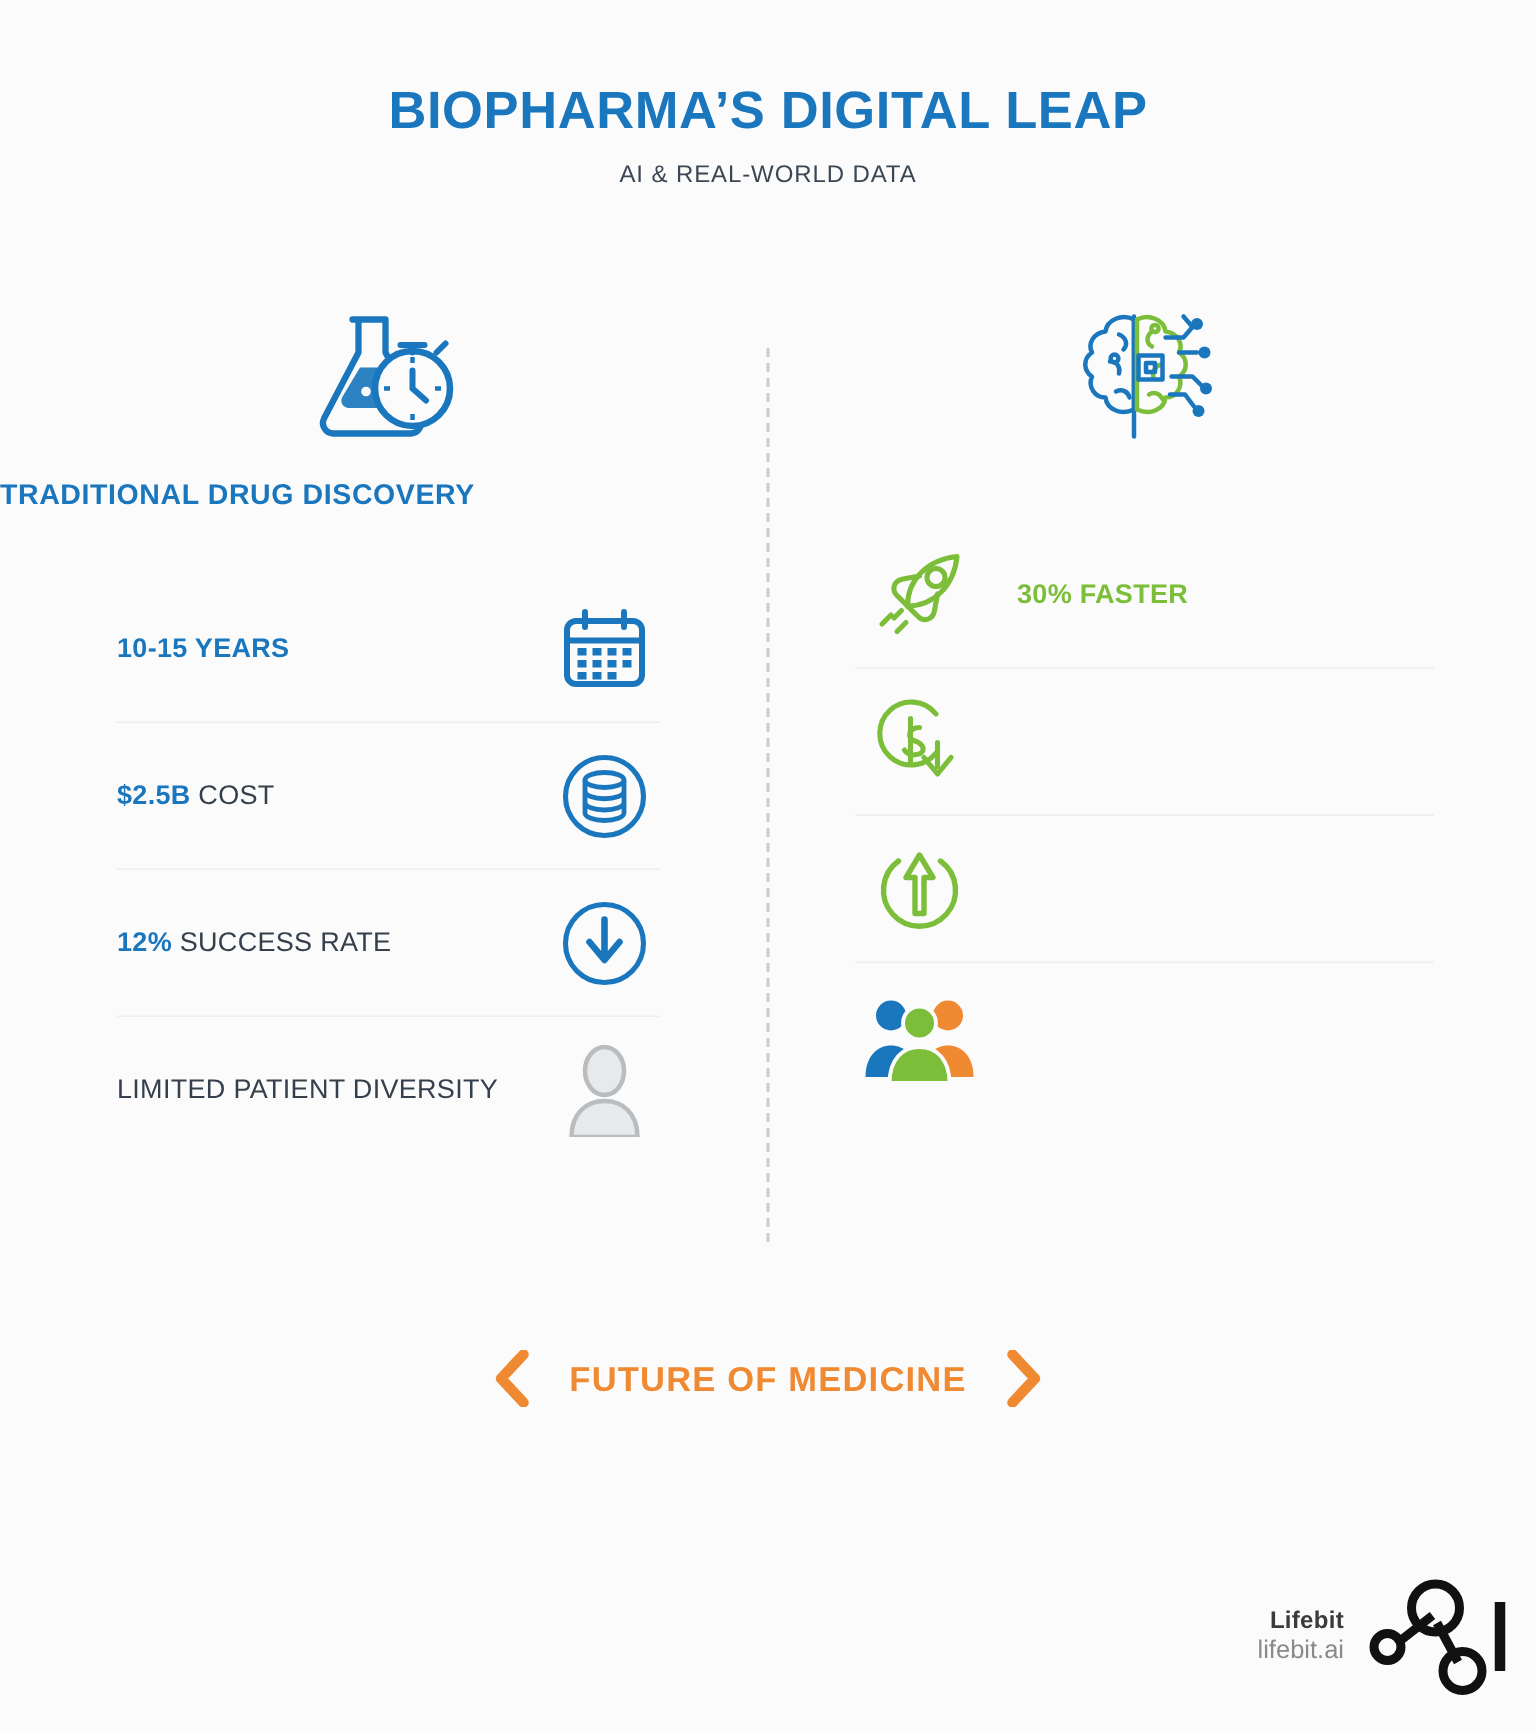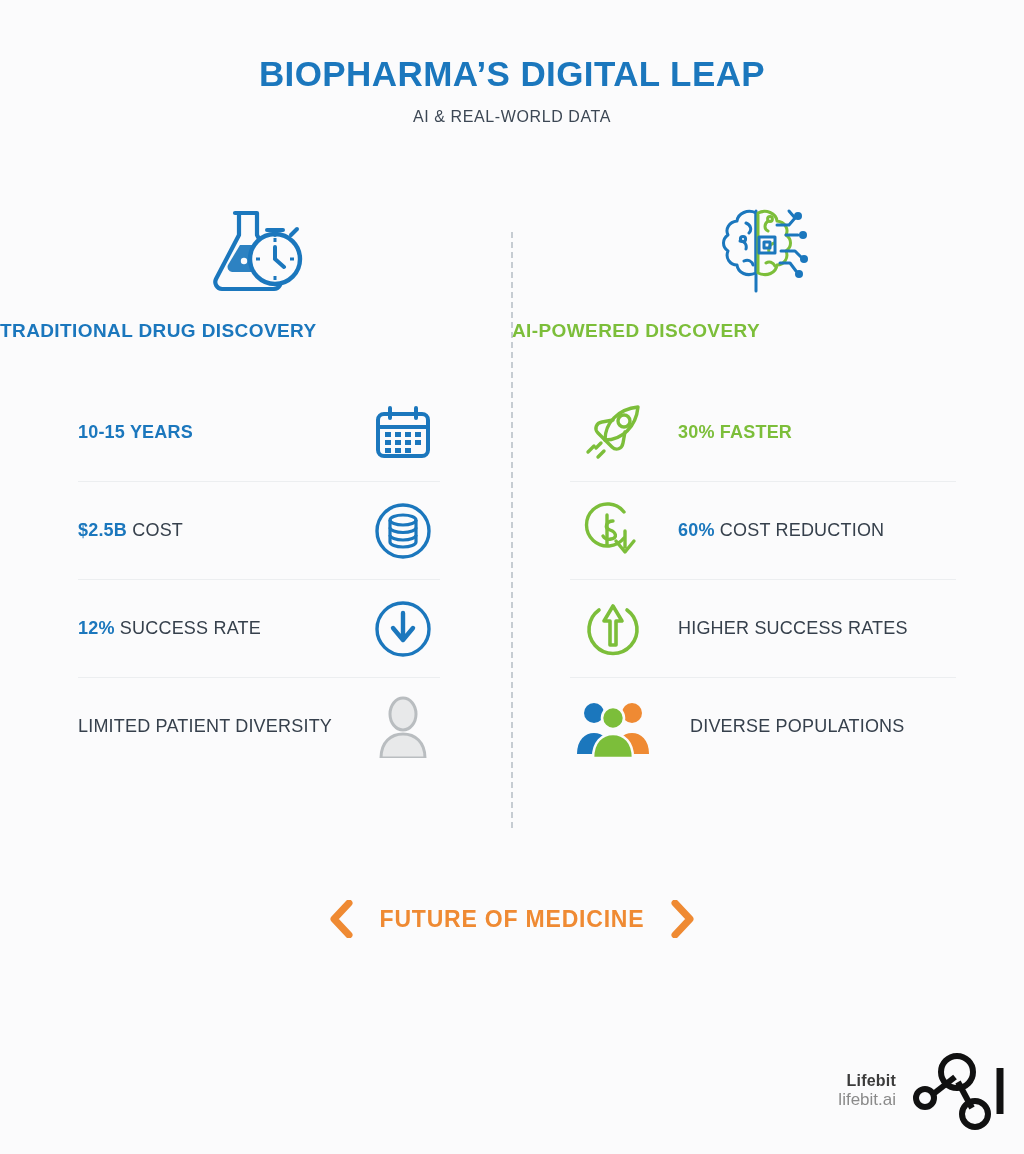--- a/index.html
+++ b/index.html
@@ -222,21 +222,20 @@
           <path d="M79 6 l6 7" stroke="#1b77bd"></path>
         </g>
         <g fill="#1b77bd">
           <circle cx="88" cy="11" r="4"></circle>
             <circle cx="93" cy="30" r="4"></circle>
           <circle cx="94" cy="54" r="4"></circle>
             <circle cx="89" cy="69" r="4"></circle>
         </g>
       </svg>
     </div>
-    <div class="col-title">AI-POWERED DISCOVERY</div>
 
     <div class="rows">
 
       <div class="row">
         <div class="row-icon">
           <svg width="66" height="60" viewBox="0 0 66 60">
             <g fill="none" stroke="#7cbe3a" stroke-width="3.4" stroke-linecap="round" stroke-linejoin="round">
               <path d="M25 37 C25 20 38 6 58 4 C56 24 42 37 25 37 Z"></path>
               <circle cx="44" cy="18" r="6"></circle>
               <path d="M25 37 L18 30 c-4 -4 -2 -10 4 -11 l11 -2"></path>
@@ -254,52 +253,43 @@
         <div class="row-icon">
           <svg width="66" height="66" viewBox="0 0 66 66">
             <g fill="none" stroke="#7cbe3a" stroke-width="3.4" stroke-linecap="round" stroke-linejoin="round">
               <path d="M44 40 A21 21 0 1 1 44 14"></path>
               <path d="M27 17 v30"></path>
               <path d="M33 23 c-7 0 -9 7 -3 9 c6 2 8 8 1 9 c-4 1 -7 -1 -8 -3"></path>
               <path d="M45 33 v16 M36 43 l9 11 l9 -11"></path>
             </g>
           </svg>
         </div>
-        <div class="row-text">
-          <span class="hl-blue">60%</span><span> COST REDUCTION</span>
-        </div>
       </div>
 
       <div class="row">
         <div class="row-icon">
           <svg width="62" height="62" viewBox="0 0 62 62">
             <g fill="none" stroke="#7cbe3a" stroke-width="3.6" stroke-linecap="round" stroke-linejoin="round">
               <path d="M17 12 A24 24 0 1 0 45 12"></path>
               <path d="M22 23 L31 8 l9 15 h-6 v24 h-6 V23 Z"></path>
             </g>
           </svg>
-        </div>
-        <div class="row-text">
-          <span>HIGHER SUCCESS RATES</span>
         </div>
       </div>
 
       <div class="row">
         <div class="row-icon">
           <svg width="76" height="62" viewBox="0 0 76 62">
             <circle cx="19" cy="17" r="10" fill="#1b77bd"></circle>
             <path d="M2 58 c0 -14 8 -21 17 -21 c9 0 17 7 17 21 Z" fill="#1b77bd"></path>
             <circle cx="57" cy="17" r="10" fill="#ef8a33"></circle>
             <path d="M40 58 c0 -14 8 -21 17 -21 c9 0 17 7 17 21 Z" fill="#ef8a33"></path>
             <circle cx="38" cy="22" r="11" fill="#7cbe3a" stroke="#fbfbfc" stroke-width="2.6"></circle>
             <path d="M18 62 c0 -16 9 -24 20 -24 c11 0 20 8 20 24 Z" fill="#7cbe3a" stroke="#fbfbfc" stroke-width="2.6"></path>
           </svg>
-        </div>
-        <div class="row-text">
-          <span>DIVERSE POPULATIONS</span>
         </div>
       </div>
 
     </div>
   </div>
 </div>
 
 <div class="footer">
   <div class="footer-line">
     <svg class="chev" width="26" height="38" viewBox="0 0 26 38">

